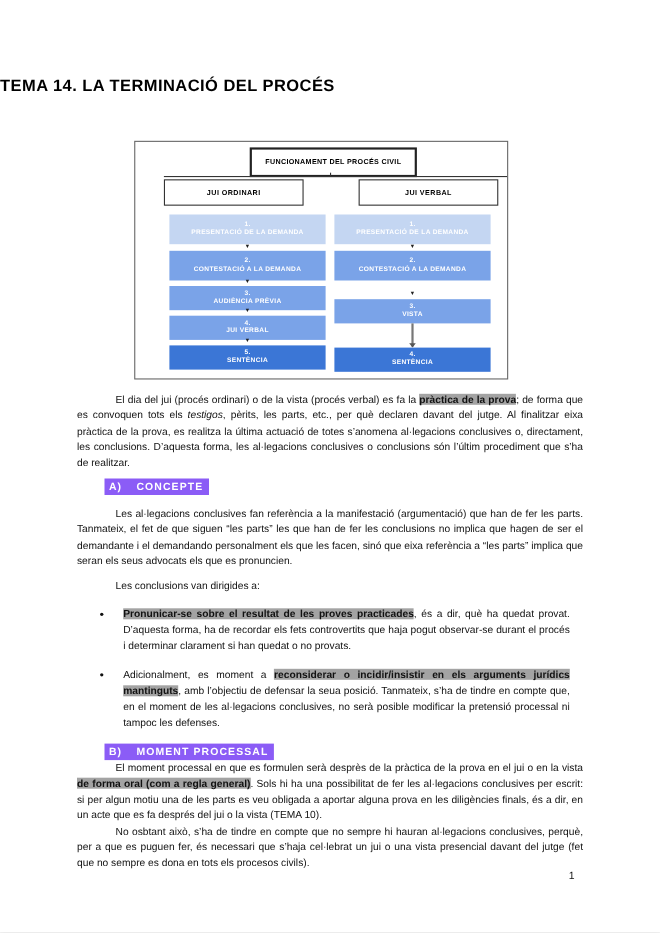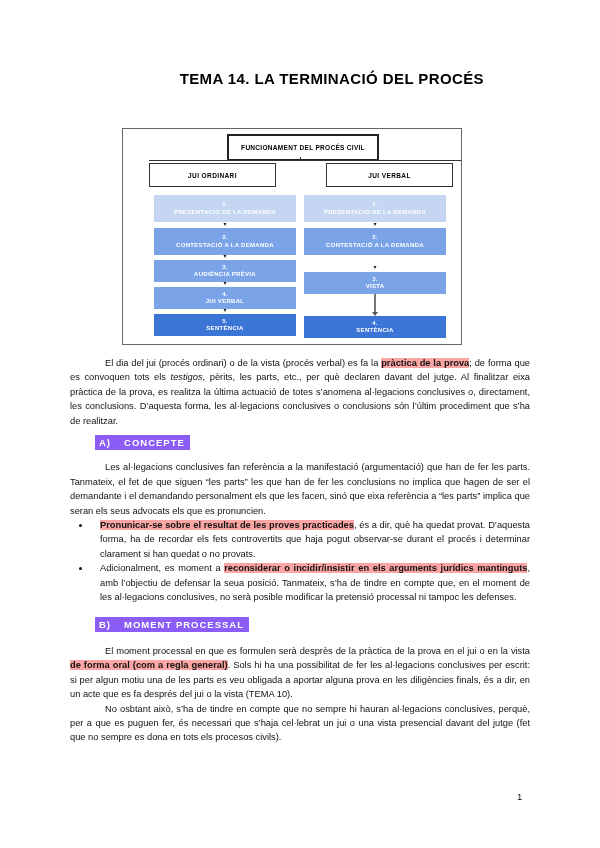--- a/index.html
+++ b/index.html
@@ -3,21 +3,21 @@
 <meta charset="utf-8">
 <style>
   html,body{margin:0;padding:0;background:#e8e8e8;}
   .page{
     position:relative;width:600px;height:848px;background:#ffffff;
     margin:0 auto;font-family:"Liberation Sans",sans-serif;color:#111;
     overflow:hidden;box-shadow:0 0 4px rgba(0,0,0,.25);
   }
   
   .doc-title{
-    position:absolute;top:70px;left:0;width:484px;text-align:right;
+    position:absolute;top:70px;left:0;width:484px;text-align:left;
     font-size:15px;font-weight:bold;letter-spacing:.4px;color:#000;
   }
   .section-heading{
     position:absolute;top:99px;left:70px;
     font-size:9.5px;font-weight:bold;letter-spacing:1px;color:#6d9eeb;
   }
   
   .diagram{
     position:absolute;left:122px;top:128px;width:338px;height:215px;
     border:1px solid #666;background:#fff;
@@ -50,31 +50,31 @@
   .tall-connector:after{
     content:"";position:absolute;bottom:-1px;left:50%;transform:translateX(-50%);
     border-left:3px solid transparent;border-right:3px solid transparent;border-top:4px solid #555;
   }
   
   .body-flow{
     position:absolute;left:70px;top:356px;width:460px;
     font-size:9.3px;line-height:14.4px;text-align:justify;color:#111;
   }
   .para{margin:0;text-indent:35px;}
-  .hl{background:#fca5a5;font-weight:bold;}
+  .hl{background:#a3a3a3;font-weight:bold;}
   .it{font-style:italic;}
   .chip{
     display:inline-block;margin-left:25px;background:#8b5cf6;color:#ffffff;
     font-size:9.5px;font-weight:bold;letter-spacing:1px;padding:2px 5px 2px 4px;
     text-indent:0;line-height:11px;
   }
   .chip .chip-label{margin-left:13px;}
-  .mt6{margin-top:7px;} .mt10{margin-top:10px;} .mt12{margin-top:12px;} .mt14{margin-top:0;}
+  .mt6{margin-top:7px;} .mt10{margin-top:10px;} .mt12{} .mt14{margin-top:0;}
   ul.conclusions{margin:0;padding:0 0 0 21px;}
-  ul.conclusions li{margin:0;padding-left:9px;text-align:justify;}
+  ul.conclusions li{margin:12px;padding-left:9px;text-align:justify;}
   .page-number{position:absolute;left:517px;top:791px;font-size:9.5px;color:#111;}
 </style>
 </head>
 <body>
 
 <div class="page">
 
   <div class="doc-title">TEMA 14. LA TERMINACIÓ DEL PROCÉS</div>
 
 
@@ -133,20 +133,21 @@
 
   <div class="body-flow">
     <p class="para"><span>El dia del jui (procés ordinari) o de la vista (procés verbal) es fa la </span><span class="hl">pràctica de la prova</span><span>; de forma que es convoquen tots els </span><span class="it">testigos</span><span>, pèrits, les parts, etc., per què declaren davant del jutge. Al finalitzar eixa pràctica de la prova, es realitza la última actuació de totes s’anomena al·legacions conclusives o, directament, les conclusions. D’aquesta forma, les al·legacions conclusives o conclusions són l’últim procediment que s’ha de realitzar.</span></p>
 
     <div class="chip mt6">
       <span>A)</span><span class="chip-label">CONCEPTE</span>
     </div>
 
     <p class="para mt10"><span>Les al·legacions conclusives fan referència a la manifestació (argumentació) que han de fer les parts. Tanmateix, el fet de que siguen “les parts” les que han de fer les conclusions no implica que hagen de ser el demandante i el demandando personalment els que les facen, sinó que eixa referència a “les parts” implica que seran els seus advocats els que es pronuncien.</span></p>
 
+    <p class="para mt6"><span>Les conclusions van dirigides a:</span></p>
 
     <ul class="conclusions">
       <li><span class="hl">Pronunicar-se sobre el resultat de les proves practicades</span><span>, és a dir, què ha quedat provat. D’aquesta forma, ha de recordar els fets controvertits que haja pogut observar-se durant el procés i determinar clarament si han quedat o no provats.</span></li>
       <li><span>Adicionalment, es moment a </span><span class="hl">reconsiderar o incidir/insistir en els arguments jurídics mantinguts</span><span>, amb l’objectiu de defensar la seua posició. Tanmateix, s’ha de tindre en compte que, en el moment de les al·legacions conclusives, no serà posible modificar la pretensió processal ni tampoc les defenses.</span></li>
     </ul>
 
     <div class="chip mt12">
       <span>B)</span><span class="chip-label">MOMENT PROCESSAL</span>
     </div>
 

